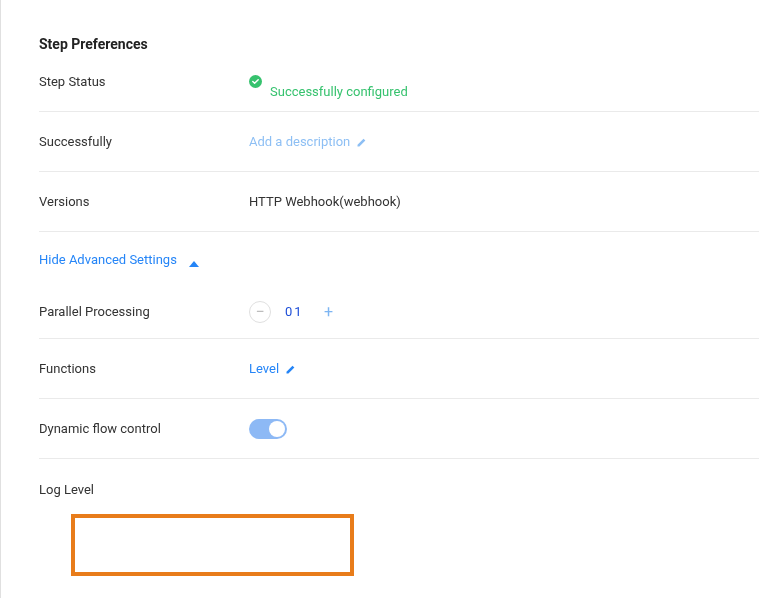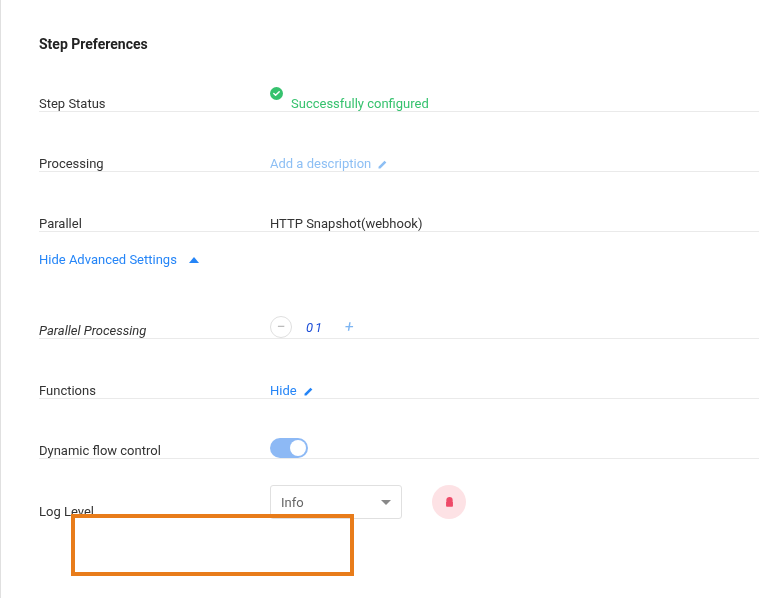--- a/index.html
+++ b/index.html
@@ -13,28 +13,26 @@
       padding: 36px 0 0 38px;
       border-left: 1px solid #e0e0e0;
     }
     .section-title {
       font-size: 14px;
       font-weight: 700;
       color: #222;
     }
     .row {
       display: flex;
-      align-items: flex-end;
+      align-items: center;
       min-height: 60px;
       border-bottom: 1px solid #eaeaea;
-      gap: 21px;
     }
     .row:first-of-type {
       border-top: 1px solid #eaeaea;
-      font-style: italic;
     }
     .row-label {
       width: 210px;
       color: #333;
       font-size: 13px;
       flex-shrink: 0;
     }
     .row-value {
       display: flex;
       align-items: center;
@@ -52,21 +50,21 @@
       justify-content: center;
       margin-right: 2px;
     }
     .success-icon svg { display: block; }
     .success-text { color: #36c26e; margin-top: 20px; }
     .link-blue { color: #2585f7; cursor: pointer; }
     .link-light { color: #8dbff4; cursor: pointer; }
     .pencil-icon { display: inline-flex; align-items: center; }
     .advanced-toggle {
       display: flex;
-      align-items: center;
+      align-items: flex-end;
       gap: 12px;
       color: #2585f7;
       font-size: 13px;
       cursor: pointer;
       padding: 20px 0 18px 0;
     }
     .caret-up {
       width: 0;
       height: 0;
       border-left: 5px solid transparent;
@@ -169,86 +167,73 @@
     <span class="success-icon">
       <svg width="9" height="9" viewBox="0 0 10 10">
             <path d="M2 5 L4 7 L8 3" stroke="#fff" stroke-width="1.6" fill="none" stroke-linecap="round" stroke-linejoin="round"></path>
           </svg>
     </span>
     <span class="success-text">Successfully configured</span>
   </div>
 </div>
 
 <div class="row">
-  <div class="row-label">Processing</div>
+  <div class="row-label">Successfully</div>
   <div class="row-value">
     <span class="link-light">Add a description</span>
     <span class="pencil-icon link-light">
       <svg width="12" height="12" viewBox="0 0 16 16">
             <path d="M2 11.5 L10 3.5 L12.5 6 L4.5 14 L2 14 Z M10 3.5 L12.5 6" fill="#8dbff4"></path>
           </svg>
     </span>
   </div>
 </div>
 
 
 <div class="row">
-  <div class="row-label">Parallel</div>
-  <div class="row-value">HTTP Snapshot(webhook)</div>
+  <div class="row-label">Versions</div>
+  <div class="row-value">HTTP Webhook(webhook)</div>
 </div>
 
 <div class="advanced-toggle">
   <span>Hide Advanced Settings</span>
   <span class="caret-up"></span>
 </div>
 
 <div class="sub-rows">
   <div class="row" style="min-height:54px;">
     <div class="row-label">Parallel Processing</div>
     <div class="row-value stepper">
       <span class="stepper-btn">−</span>
       <span class="stepper-value">01</span>
       <span class="stepper-btn plus">+</span>
     </div>
   </div>
 
   <div class="row">
     <div class="row-label">Functions</div>
     <div class="row-value">
-      <span class="link-blue">Hide</span>
+      <span class="link-blue">Level</span>
       <span class="pencil-icon link-blue">
         <svg width="12" height="12" viewBox="0 0 16 16">
               <path d="M2 11.5 L10 3.5 L12.5 6 L4.5 14 L2 14 Z" fill="#2585f7"></path>
             </svg>
       </span>
     </div>
   </div>
 
   <div class="row">
     <div class="row-label">Dynamic flow control</div>
     <div class="row-value">
       <div class="toggle">
         <div class="toggle-knob"></div>
       </div>
     </div>
   </div>
 
   <div class="row row-loglevel">
     <div class="row-label">Log Level</div>
-    <div class="row-value">
-      <div class="select">
-        <span>Info</span>
-        <span class="select-caret"></span>
-      </div>
-      <div class="lock-circle">
-        <svg width="13" height="13" viewBox="0 0 16 16">
-          <path d="M5 7 V5 a3 3 0 0 1 6 0 V7 M4 7 h8 v6 h-8 z" fill="#ee4a68" stroke="#ee4a68" stroke-width="0"></path>
-          <path d="M5 7 V5 a3 3 0 0 1 6 0 V7" fill="none" stroke="#ee4a68" stroke-width="1.8"></path>
-          <rect x="4" y="7" width="8" height="6" rx="1" fill="#ee4a68"></rect>
-        </svg>
-      </div>
-    </div>
   </div>
 </div>
 
 <div class="highlight"></div>
 
 </div>
 
 </body></html>

